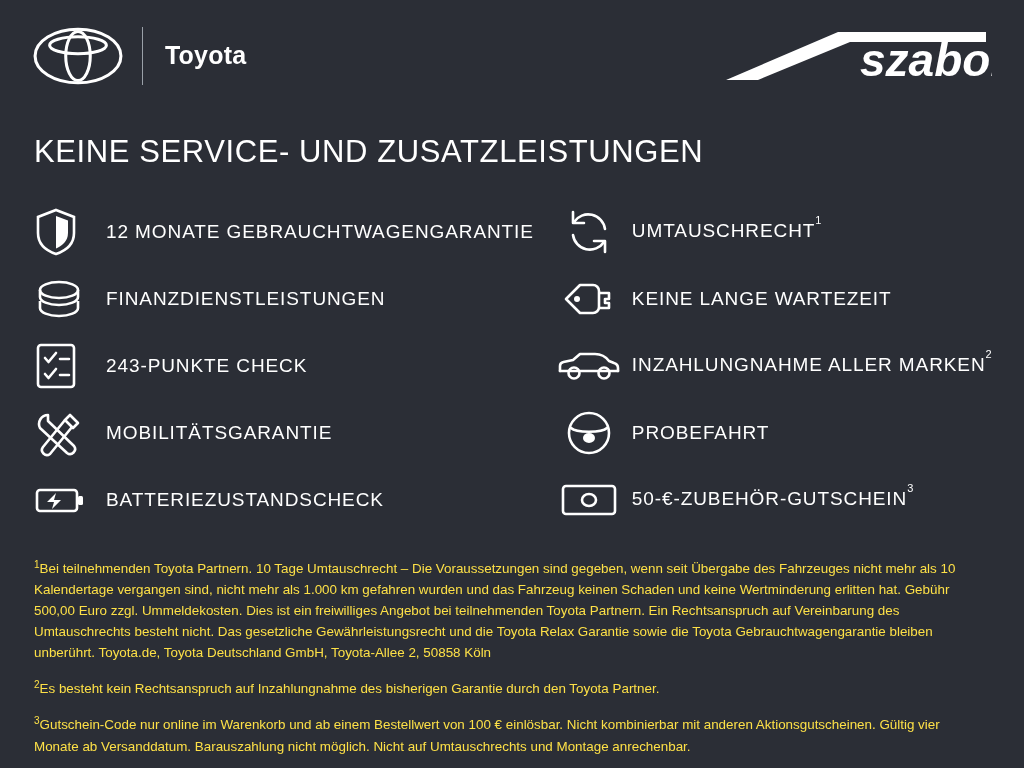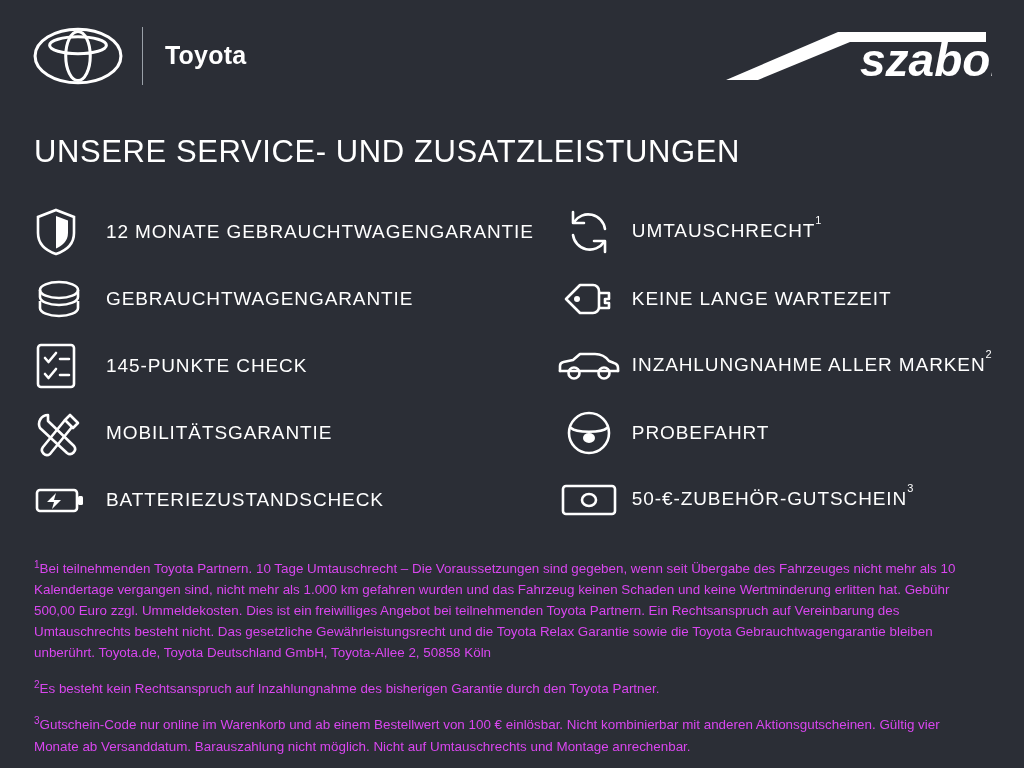--- a/index.html
+++ b/index.html
@@ -120,21 +120,21 @@
 
   
   .footnotes {
     margin-top: 24px;
     padding-left: 2px;
     padding-right: 6px;
   }
   .fn {
     font-size: 13.4px;
     line-height: 1.55;
-    color: #d946ef;
+    color: #fde047;
     font-weight: 300;
     margin-bottom: 12px;
   }
   .fn:last-child { margin-bottom: 0; }
   .fn sup {
     font-size: 10px;
   }
 </style>
 </head>
 <body>
@@ -159,21 +159,21 @@
     </div>
 
     <div class="dealer">
       <svg class="dealer-logo" viewBox="0 0 272 64" aria-hidden="true">
         <path d="M6 56 L118 8 L266 8 L266 18 L130 18 L38 56 Z" fill="#ffffff"></path>
         <text x="140" y="52" font-family="Liberation Sans, sans-serif" font-size="46" font-weight="bold" fill="#ffffff" font-style="italic">szabo.</text>
       </svg>
     </div>
   </div>
 
-  <div class="title">UNSERE SERVICE- UND ZUSATZLEISTUNGEN</div>
+  <div class="title">KEINE SERVICE- UND ZUSATZLEISTUNGEN</div>
 
   <div class="features">
 
     <div class="col-left">
 
       <div class="feature">
         <span class="ico">
           <svg width="44" height="50" viewBox="0 0 44 50">
               <path d="M22 3 L40 10 V26 C40 38 31 44 22 47 C13 44 4 38 4 26 V10 Z" fill="none" stroke="#ffffff" stroke-width="2.6"></path>
               <path d="M22 9 L34 13.6 V26 C34 34.5 27.5 39.3 22 41.5 Z" fill="#ffffff"></path>
@@ -183,33 +183,33 @@
       </div>
 
       <div class="feature">
         <span class="ico">
           <svg width="50" height="44" viewBox="0 0 50 44">
             <ellipse cx="25" cy="13" rx="19" ry="8" fill="none" stroke="#ffffff" stroke-width="2.6"></ellipse>
             <path d="M6 13 v7 c0 4.4 8.5 8 19 8 s19-3.6 19-8 v-7" fill="none" stroke="#ffffff" stroke-width="2.6"></path>
             <path d="M6 24 v7 c0 4.4 8.5 8 19 8 s19-3.6 19-8 v-7" fill="none" stroke="#ffffff" stroke-width="2.6"></path>
           </svg>
         </span>
-        <span class="lbl">GEBRAUCHTWAGENGARANTIE</span>
+        <span class="lbl">FINANZDIENSTLEISTUNGEN</span>
       </div>
 
       <div class="feature">
         <span class="ico">
           <svg width="44" height="48" viewBox="0 0 44 48">
             <rect x="4" y="3" width="36" height="42" rx="3" fill="none" stroke="#ffffff" stroke-width="2.6"></rect>
             <path d="M11 16 l3.5 4 L22 11" fill="none" stroke="#ffffff" stroke-width="2.6" stroke-linecap="round" stroke-linejoin="round"></path>
             <path d="M11 32 l3.5 4 L22 27" fill="none" stroke="#ffffff" stroke-width="2.6" stroke-linecap="round" stroke-linejoin="round"></path>
             <path d="M26 17 h9 M26 33 h9" stroke="#ffffff" stroke-width="2.6" stroke-linecap="round"></path>
           </svg>
         </span>
-        <span class="lbl">145-PUNKTE CHECK</span>
+        <span class="lbl">243-PUNKTE CHECK</span>
       </div>
 
       <div class="feature">
         <span class="ico">
           <svg width="50" height="48" viewBox="0 0 50 48">
             <path d="M14 6 a9 9 0 0 0 -8 13 L33 44 a5 5 0 0 0 7 -7 L14 12 Z" fill="none" stroke="#ffffff" stroke-width="2.6" stroke-linejoin="round"></path>
             <path d="M36 6 l8 8 -5 5 -8 -8 Z" fill="none" stroke="#ffffff" stroke-width="2.6" stroke-linejoin="round"></path>
             <path d="M31 11 L9 38 a5 5 0 0 0 7 7 L38 18" fill="none" stroke="#ffffff" stroke-width="2.6" stroke-linejoin="round"></path>
           </svg>
         </span>

